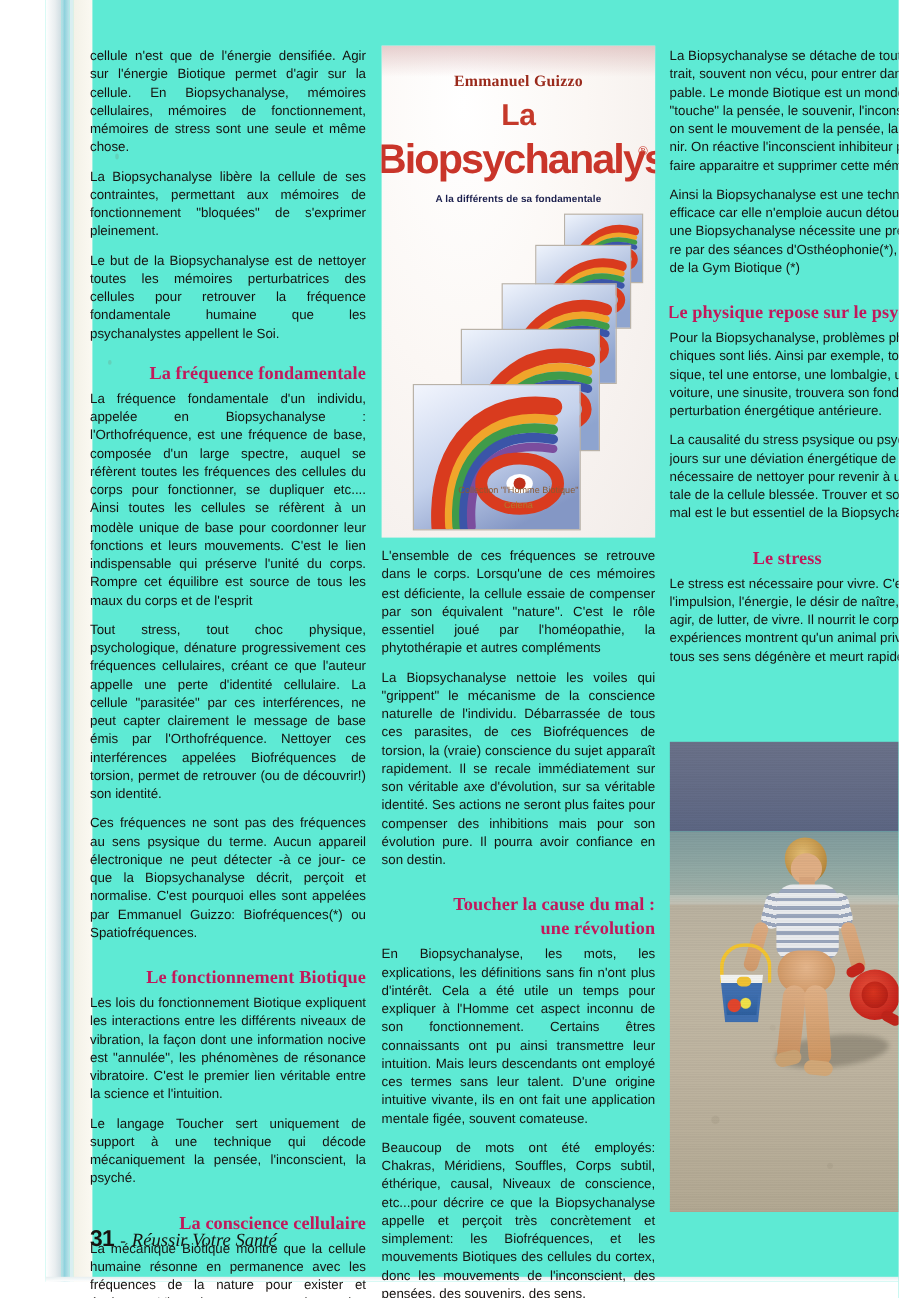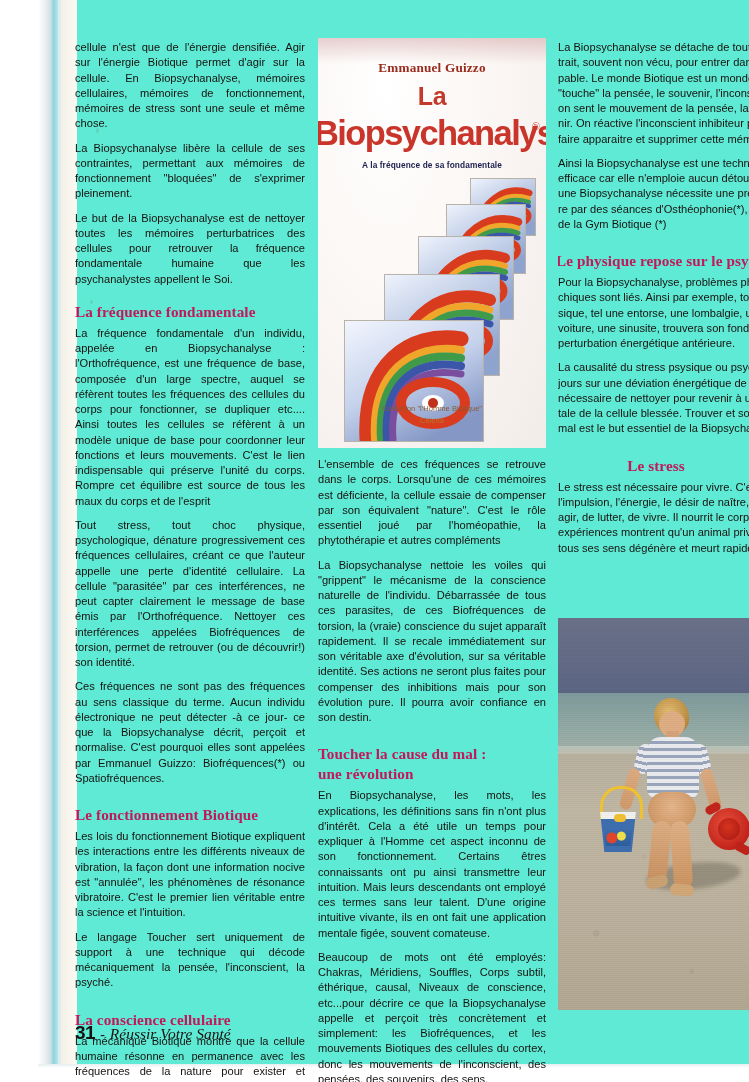--- a/index.html
+++ b/index.html
@@ -58,21 +58,21 @@
   .col p {
     margin: 0 0 9px 0;
   }
   .col p:last-child { margin-bottom: 0; }
 
   h2.sec {
     font-family: "Liberation Serif", serif;
     font-size: 15.2px;
     font-weight: 700;
     color: #c2185b;
-    text-align: left;
+    text-align: right;
     margin: 15px 0 5px 0;
     line-height: 19px;
     letter-spacing: .1px;
   }
   h2.sec.tight { margin-top: 19px; }
   h2.sec.two-line { line-height: 19.5px; }
 
   
   .clip-right {
     white-space: nowrap;
@@ -352,21 +352,21 @@
   <div class="speck" style="left:540px; top:63px;  width:4px; height:3px;"></div>
 
   <div class="col col-left">
     <p>cellule n'est que de l'énergie densifiée. Agir sur l'énergie Biotique permet d'agir sur la cellule. En Biopsychanalyse, mémoires cellulaires, mémoires de fonctionnement, mémoires de stress sont une seule et même chose.</p>
     <p>La Biopsychanalyse libère la cellule de ses contraintes, permettant aux mémoires de fonctionnement "bloquées" de s'exprimer pleinement.</p>
     <p>Le but de la Biopsychanalyse est de nettoyer toutes les mémoires perturbatrices des cellules pour retrouver la fréquence fondamentale humaine que les psychanalystes appellent le Soi.</p>
 
     <h2 class="sec">La fréquence fondamentale</h2>
     <p>La fréquence fondamentale d'un individu, appelée en Biopsychanalyse : l'Orthofréquence, est une fréquence de base, composée d'un large spectre, auquel se réfèrent toutes les fréquences des cellules du corps pour fonctionner, se dupliquer etc.... Ainsi toutes les cellules se réfèrent à un modèle unique de base pour coordonner leur fonctions et leurs mouvements. C'est le lien indispensable qui préserve l'unité du corps. Rompre cet équilibre est source de tous les maux du corps et de l'esprit</p>
     <p>Tout stress, tout choc physique, psychologique, dénature progressivement ces fréquences cellulaires, créant ce que l'auteur appelle une perte d'identité cellulaire. La cellule "parasitée" par ces interférences, ne peut capter clairement le message de base émis par l'Orthofréquence. Nettoyer ces interférences appelées Biofréquences de torsion, permet de retrouver (ou de découvrir!) son identité.</p>
-    <p>Ces fréquences ne sont pas des fréquences au sens classique du terme. Aucun individu électronique ne peut détecter -à ce jour- ce que la Biopsychanalyse décrit, perçoit et normalise. C'est pourquoi elles sont appelées par Emmanuel Guizzo: Biofréquences(*) ou Spatiofréquences.</p>
+    <p>Ces fréquences ne sont pas des fréquences au sens psysique du terme. Aucun appareil électronique ne peut détecter -à ce jour- ce que la Biopsychanalyse décrit, perçoit et normalise. C'est pourquoi elles sont appelées par Emmanuel Guizzo: Biofréquences(*) ou Spatiofréquences.</p>
 
     <h2 class="sec tight">Le fonctionnement Biotique</h2>
     <p>Les lois du fonctionnement Biotique expliquent les interactions entre les différents niveaux de vibration, la façon dont une information nocive est "annulée", les phénomènes de résonance vibratoire. C'est le premier lien véritable entre la science et l'intuition.</p>
     <p>Le langage Toucher sert uniquement de support à une technique qui décode mécaniquement la pensée, l'inconscient, la psyché.</p>
 
     <h2 class="sec tight">La conscience cellulaire</h2>
     <p>La mécanique Biotique montre que la cellule humaine résonne en permanence avec les fréquences de la nature pour exister et évoluer. L'humain est en interaction permanente entre sa conscience cellulaire individuelle, la conscience humaine globale et la conscience de la nature.</p>
   </div>
 
   <div class="bookwrap">
@@ -466,21 +466,21 @@
           <ellipse cx="88" cy="82" rx="32" ry="21" fill="none" stroke="#d93b1e" stroke-width="10"></ellipse>
           <ellipse cx="88" cy="82" rx="11" ry="8" fill="#ffffff"></ellipse>
           <circle cx="88" cy="82" r="5" fill="#c0301a"></circle>
         </svg>
       </div>
 
       <div class="bk-author">Emmanuel Guizzo</div>
       <div class="bk-la">La</div>
       <div class="bk-title">Biopsychanalyse</div>
       <div class="bk-reg">®</div>
-      <div class="bk-sub">A la fréquence de sa fondamentale</div>
+      <div class="bk-sub">A la différents de sa fondamentale</div>
 
       <div class="bk-caption">
         <div>Collection "l'Homme Biotique"</div>
         <div class="line2">Celena</div>
       </div>
     </div>
   </div>
 
   <div class="col col-mid" style="top:457px;">
     <p>L'ensemble de ces fréquences se retrouve dans le corps. Lorsqu'une de ces mémoires est déficiente, la cellule essaie de compenser par son équivalent "nature". C'est le rôle essentiel joué par l'homéopathie, la phytothérapie et autres compléments</p>

